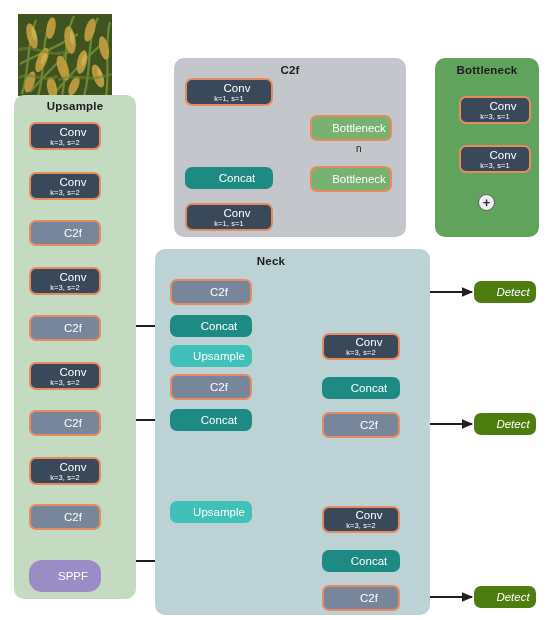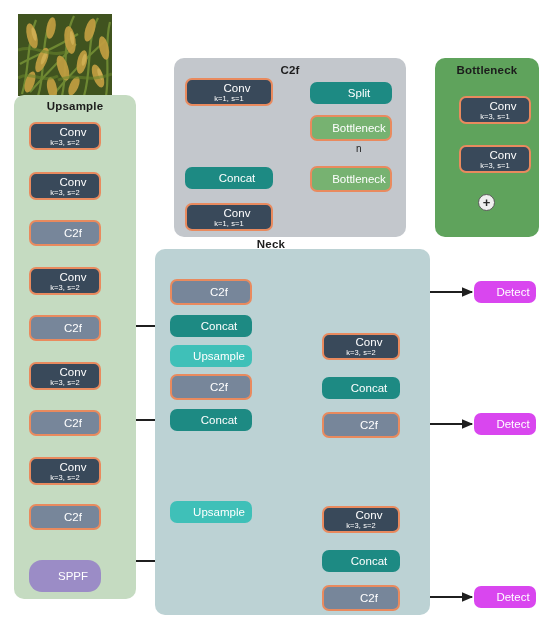--- a/index.html
+++ b/index.html
@@ -26,21 +26,21 @@
   .blk .t1{font-size:11.5px;margin-left:16px;}
   .blk .t2{font-size:7.5px;margin-top:1px;letter-spacing:.1px;}
 
   .conv{background:#39495a;border:2px solid #e98a5e;}
   .c2f{background:#77869a;border:2px solid #e98a5e;}
   .sppf{background:#9b8cc6;border:none;}
   .concat{background:#1d8a83;border:none;}
   .split{background:#1d8a83;border:none;}
   .upsample{background:#3fc0b8;border:none;align-items:center;}
   .bottleneck{background:#77b271;border:2px solid #e98a5e;}
-  .detect{background:#d946ef;border:none;}
+  .detect{background:#4d7c0f;border:none;font-style:italic;}
 
   
   #photo{position:absolute;left:18px;top:14px;width:94px;height:82px;
          overflow:hidden;background:#3d5422;}
   #photo svg{display:block;}
 
   
   .plusnode{position:absolute;width:17px;height:17px;border-radius:50%;
             background:#efefef;border:1.6px solid #5a5a5a;
             display:flex;align-items:center;justify-content:center;
@@ -202,23 +202,20 @@
     <span class="t1">SPPF</span>
   </div>
 
   <div class="panel" id="panel-c2f"></div>
   <div class="panel-title" style="left:174px;top:64px;width:232px;">C2f</div>
 
   <div class="blk conv" style="left:185px;top:78px;width:88px;height:28px;">
     <span class="t1">Conv</span>
     <span class="t2">k=1, s=1</span>
   </div>
-  <div class="blk split" style="left:310px;top:82px;width:82px;height:22px;">
-    <span class="t1">Split</span>
-  </div>
   <div class="blk bottleneck" style="left:310px;top:115px;width:82px;height:26px;">
     <span class="t1">Bottleneck</span>
   </div>
   <div class="nlabel" style="left:356px;top:143px;">n</div>
   <div class="blk bottleneck" style="left:310px;top:166px;width:82px;height:26px;">
     <span class="t1">Bottleneck</span>
   </div>
   <div class="blk concat" style="left:185px;top:167px;width:88px;height:22px;">
     <span class="t1">Concat</span>
   </div>
@@ -236,21 +233,21 @@
   </div>
   <div class="blk conv" style="left:459px;top:145px;width:72px;height:28px;">
     <span class="t1">Conv</span>
     <span class="t2">k=3, s=1</span>
   </div>
   <div class="plusnode" style="left:478px;top:194px;">
     <span>+</span>
   </div>
 
   <div class="panel" id="panel-neck"></div>
-  <div class="panel-title" style="left:155px;top:238px;width:232px;">Neck</div>
+  <div class="panel-title" style="left:155px;top:255px;width:232px;">Neck</div>
 
   <div class="blk c2f" style="left:170px;top:279px;width:82px;height:26px;">
     <span class="t1">C2f</span>
   </div>
   <div class="blk concat" style="left:170px;top:315px;width:82px;height:22px;">
     <span class="t1">Concat</span>
   </div>
   <div class="blk upsample" style="left:170px;top:345px;width:82px;height:22px;">
     <span class="t1">Upsample</span>
   </div>

